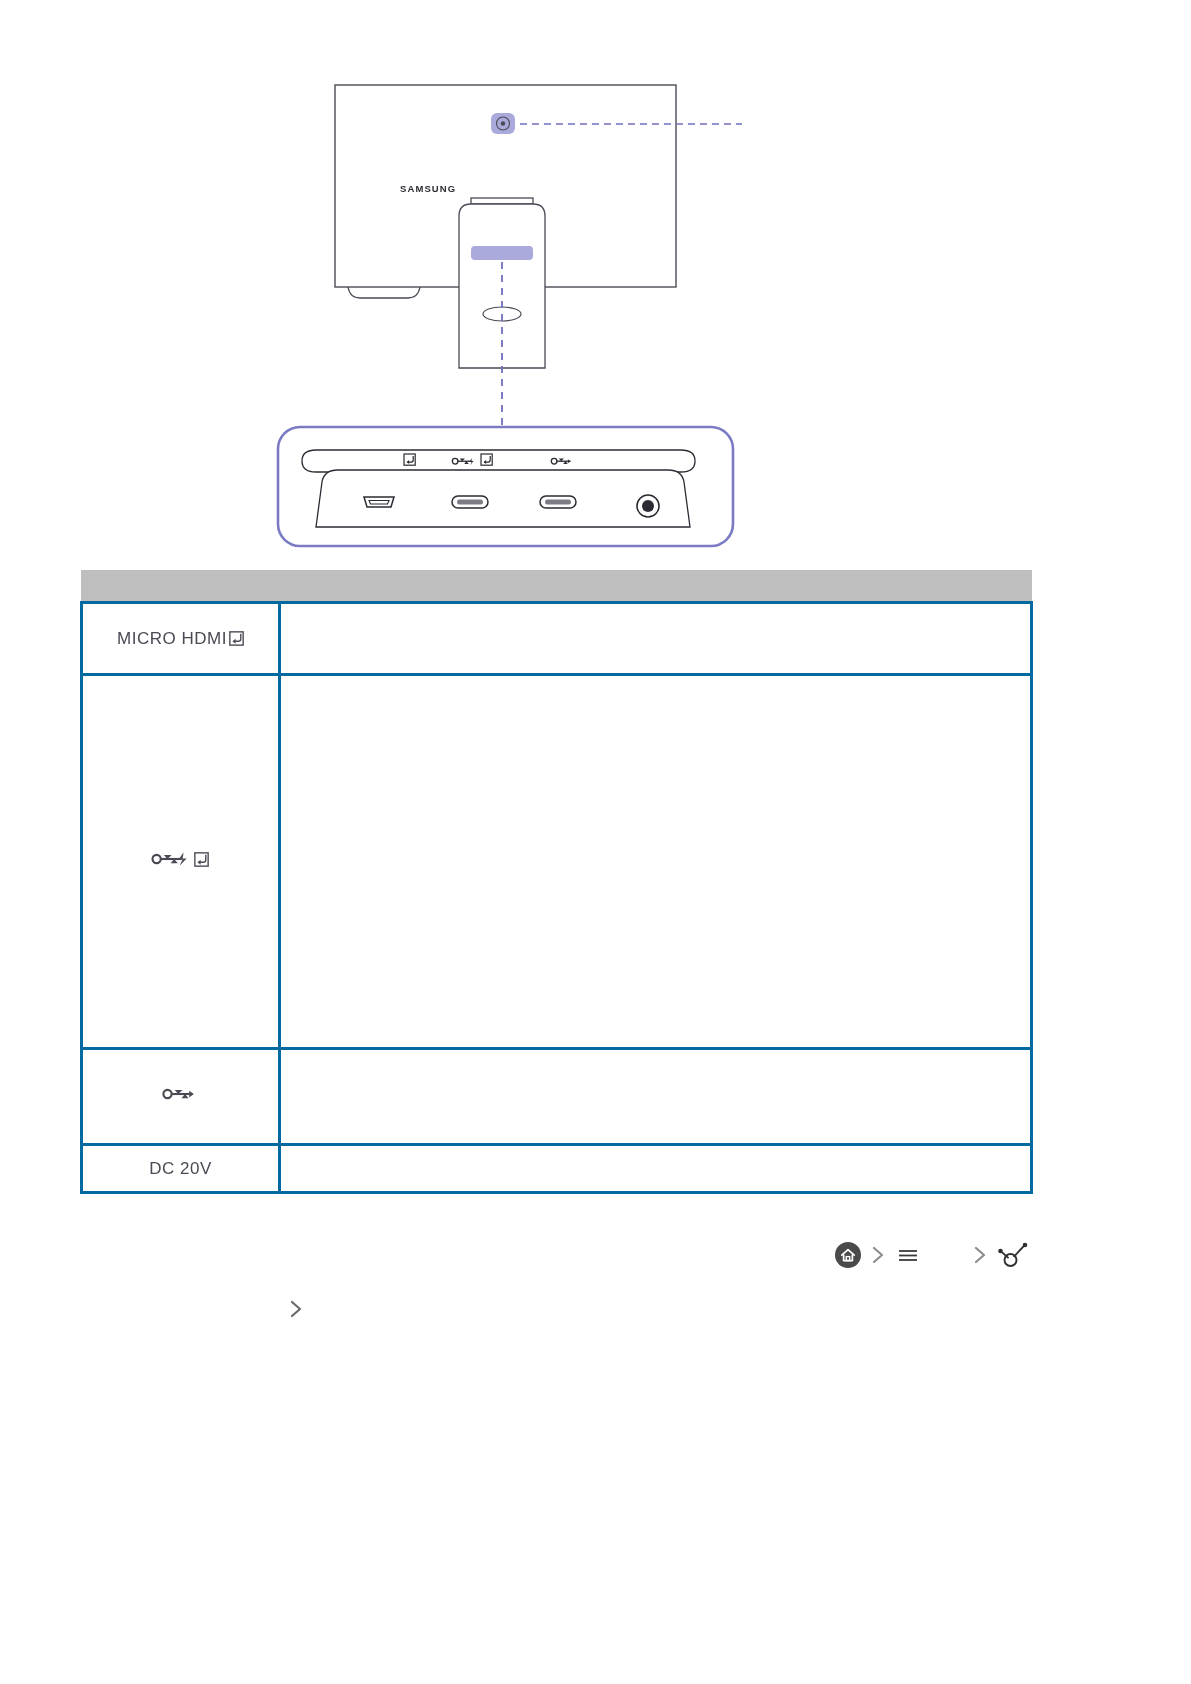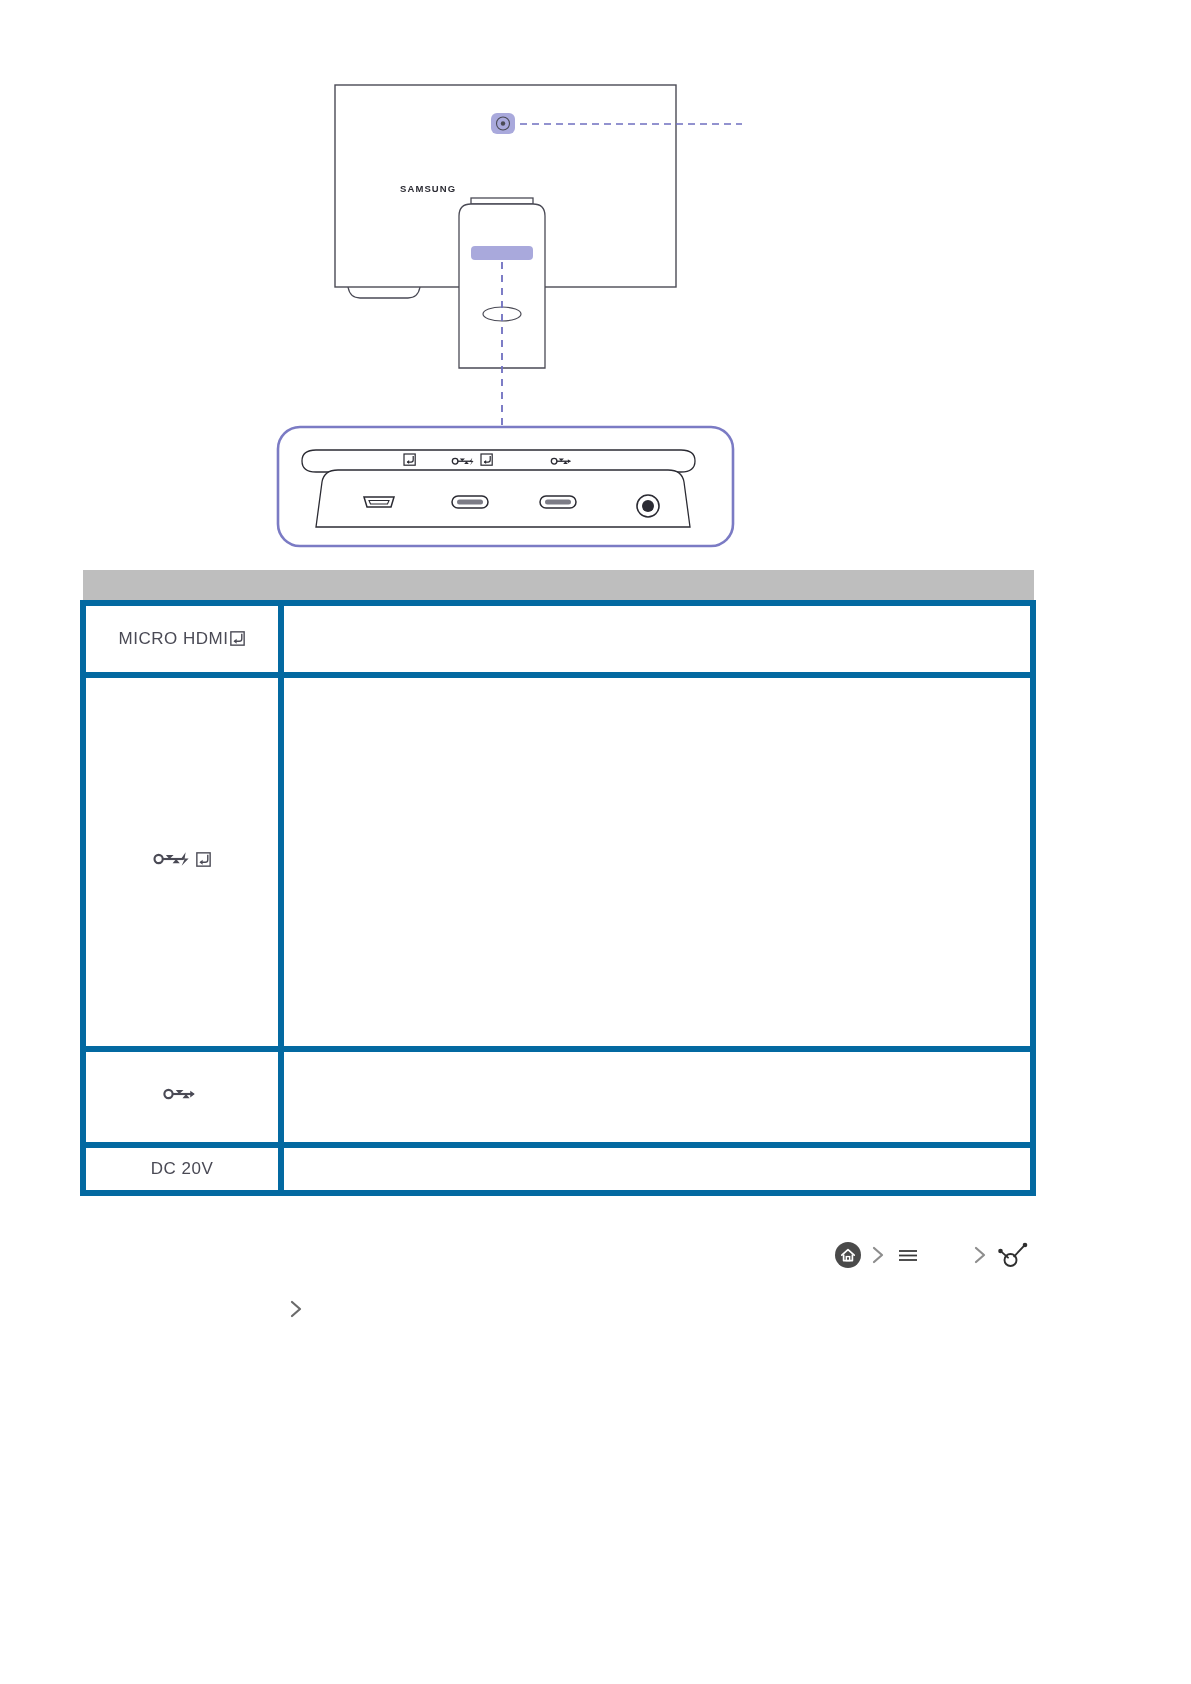--- a/index.html
+++ b/index.html
@@ -25,21 +25,21 @@
   
   #port-table {
     position: absolute;
     left: 80px;
     top: 570px;
     width: 950px;
     border-collapse: collapse;
     table-layout: fixed;
   }
   #port-table th, #port-table td {
-    border: 6px solid #0369a1;
+    border: 3px solid #0369a1;
     padding: 0;
   }
   #port-table thead th {
     background: #bebebe;
     height: 32px;
     border: 1px solid #bebebe;
   }
   #port-table thead th.col-icon { width: 198px; }
   #port-table thead th.col-desc { width: 752px; }
 

